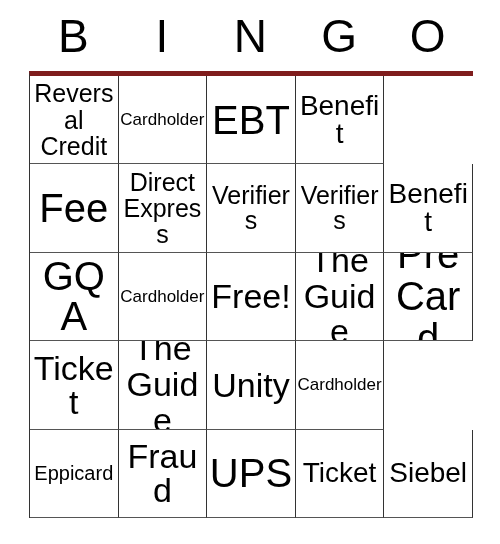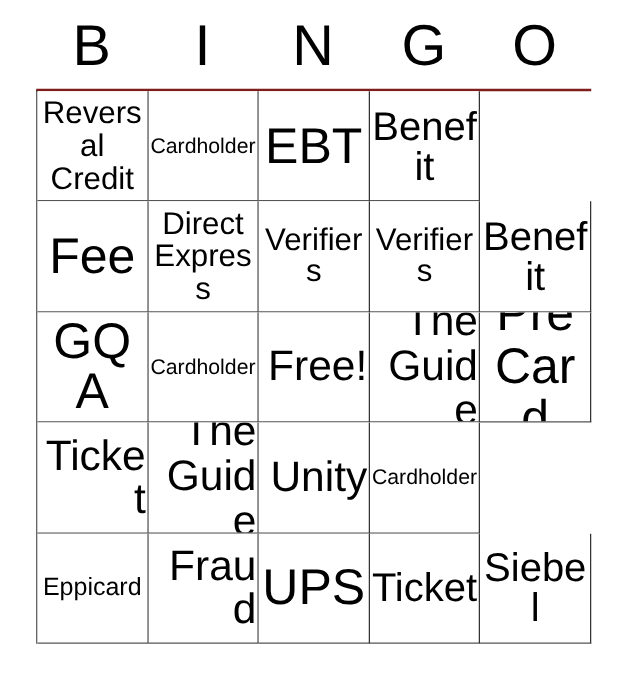--- a/index.html
+++ b/index.html
@@ -38,21 +38,21 @@
     line-height: 46px;
     font-weight: normal;
     color: #000000;
     letter-spacing: 0px;
     user-select: none;
   }
 
   
   .grid {
     width: 443px;
-    border-top: 2px solid #7f1d1d;
+    border-top: 5px solid #7f1d1d;
     border-left: 1px solid #333333;
     box-sizing: content-box;
   }
   .grid-row {
     display: flex;
     width: 443px;
     height: 88.4px;
   }
   .cell {
     width: 88.6px;
@@ -73,22 +73,22 @@
     width: 100%;
     line-height: 1.0;
     word-wrap: break-word;
     color: #000000;
   }
 
   
   .fs-xs   { font-size: 17px; }
   .fs-sm   { font-size: 20px; }
   .fs-md   { font-size: 25px; }
-  .fs-lg   { font-size: 32px; }
-  .fs-xl   { font-size: 34px; text-align: right; }
+  .fs-lg   { font-size: 28px; }
+  .fs-xl   { font-size: 34px; }
   .fs-xxl  { font-size: 40px; }
   .two-line { line-height: 1.05; }
 </style>
 </head>
 <body>
 
 <div id="bingo-card">
 
   <div class="header-row">
     <div class="header-cell">B</div>

